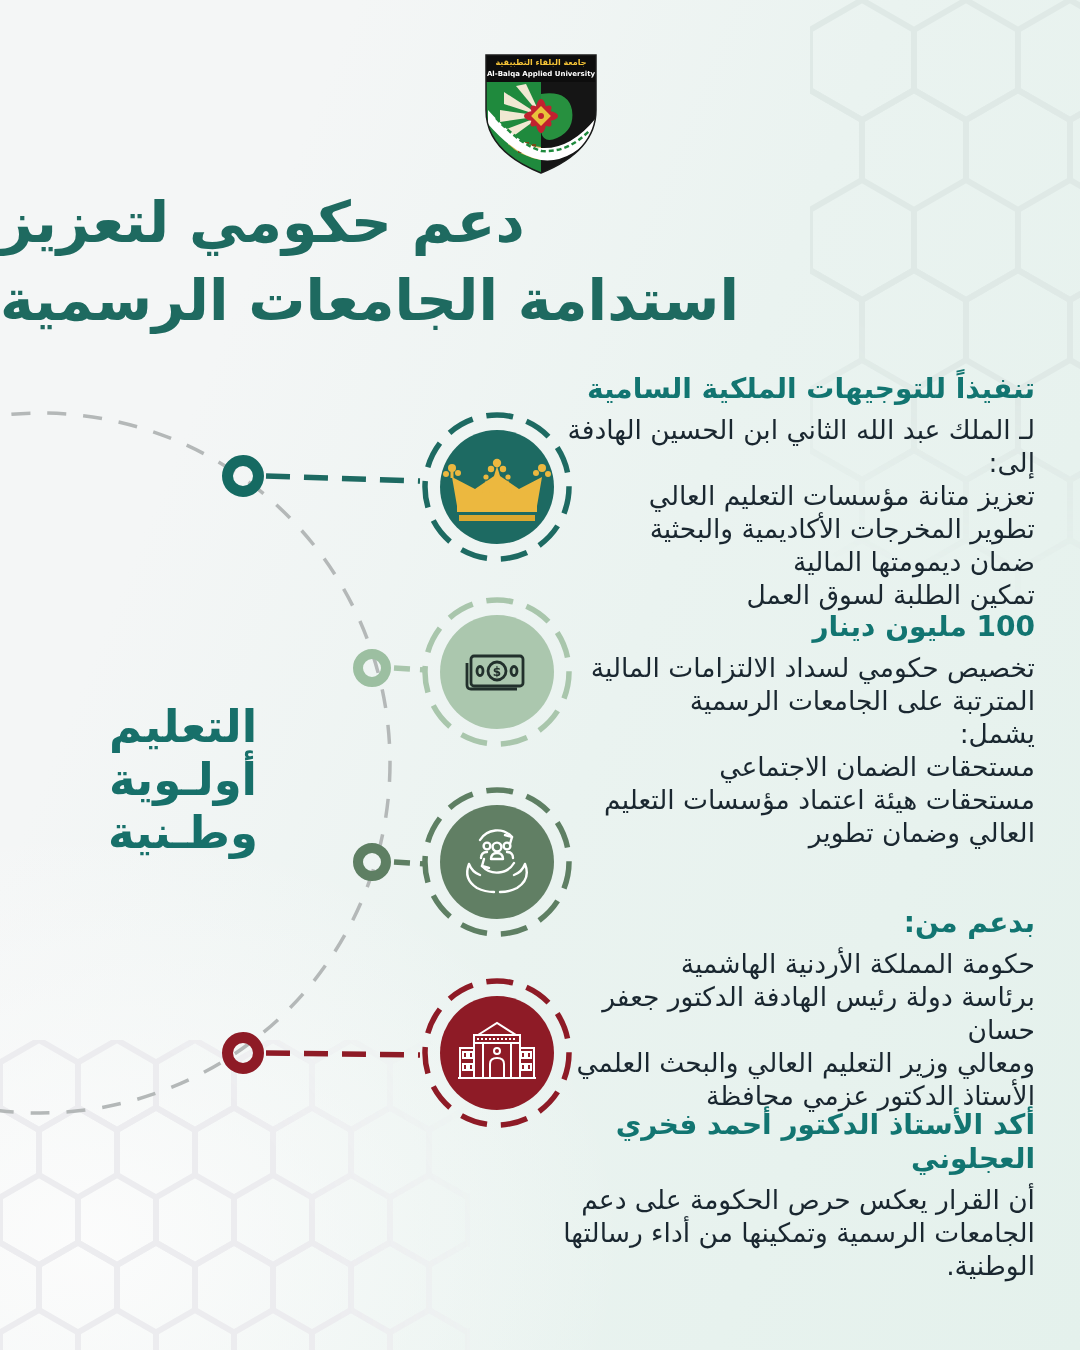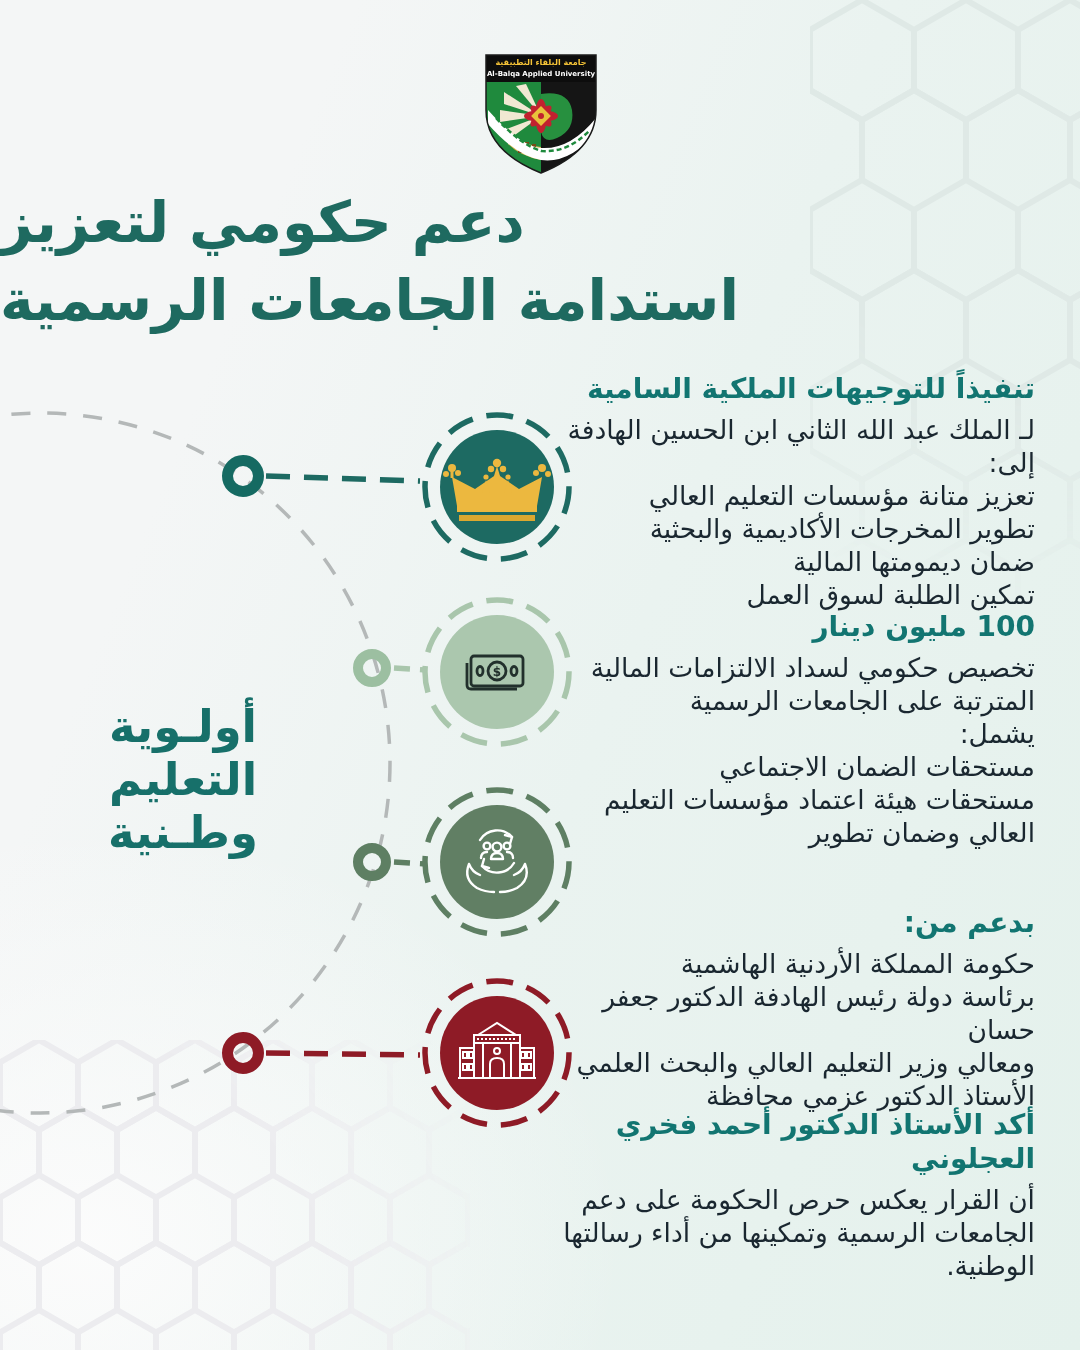--- a/index.html
+++ b/index.html
@@ -127,22 +127,22 @@
     </g>
     <path d="M4,3 H114 V58 Q114,99 59,121 Q4,99 4,58 Z" fill="none" stroke="#1b1b1b" stroke-width="1.5"></path>
   </svg>
 
   <div id="main-title" class="abs">
     <div>دعم حكومي لتعزيز</div>
     <div>استدامة الجامعات الرسمية</div>
   </div>
 
   <div id="side-slogan" class="abs">
+      <div>التعليم</div>
       <div>أولـوية</div>
-      <div>التعليم</div>
       <div>وطـنية</div>
     </div>
 
   <svg class="abs" style="left:0;top:0;" width="1080" height="1350" viewBox="0 0 1080 1350">
 
     <circle cx="40" cy="763" r="350" fill="none" stroke="#b4b8b8" stroke-width="3.5" stroke-dasharray="19 17"></circle>
 
     <line x1="266" y1="476" x2="420" y2="481" stroke="#1d6a62" stroke-width="5.5" stroke-dasharray="24 14"></line>
     <line x1="394" y1="668" x2="426" y2="670" stroke="#a9c6ac" stroke-width="5.5" stroke-dasharray="16 10"></line>
     <line x1="394" y1="862" x2="426" y2="864" stroke="#5e7f63" stroke-width="5.5" stroke-dasharray="16 10"></line>

